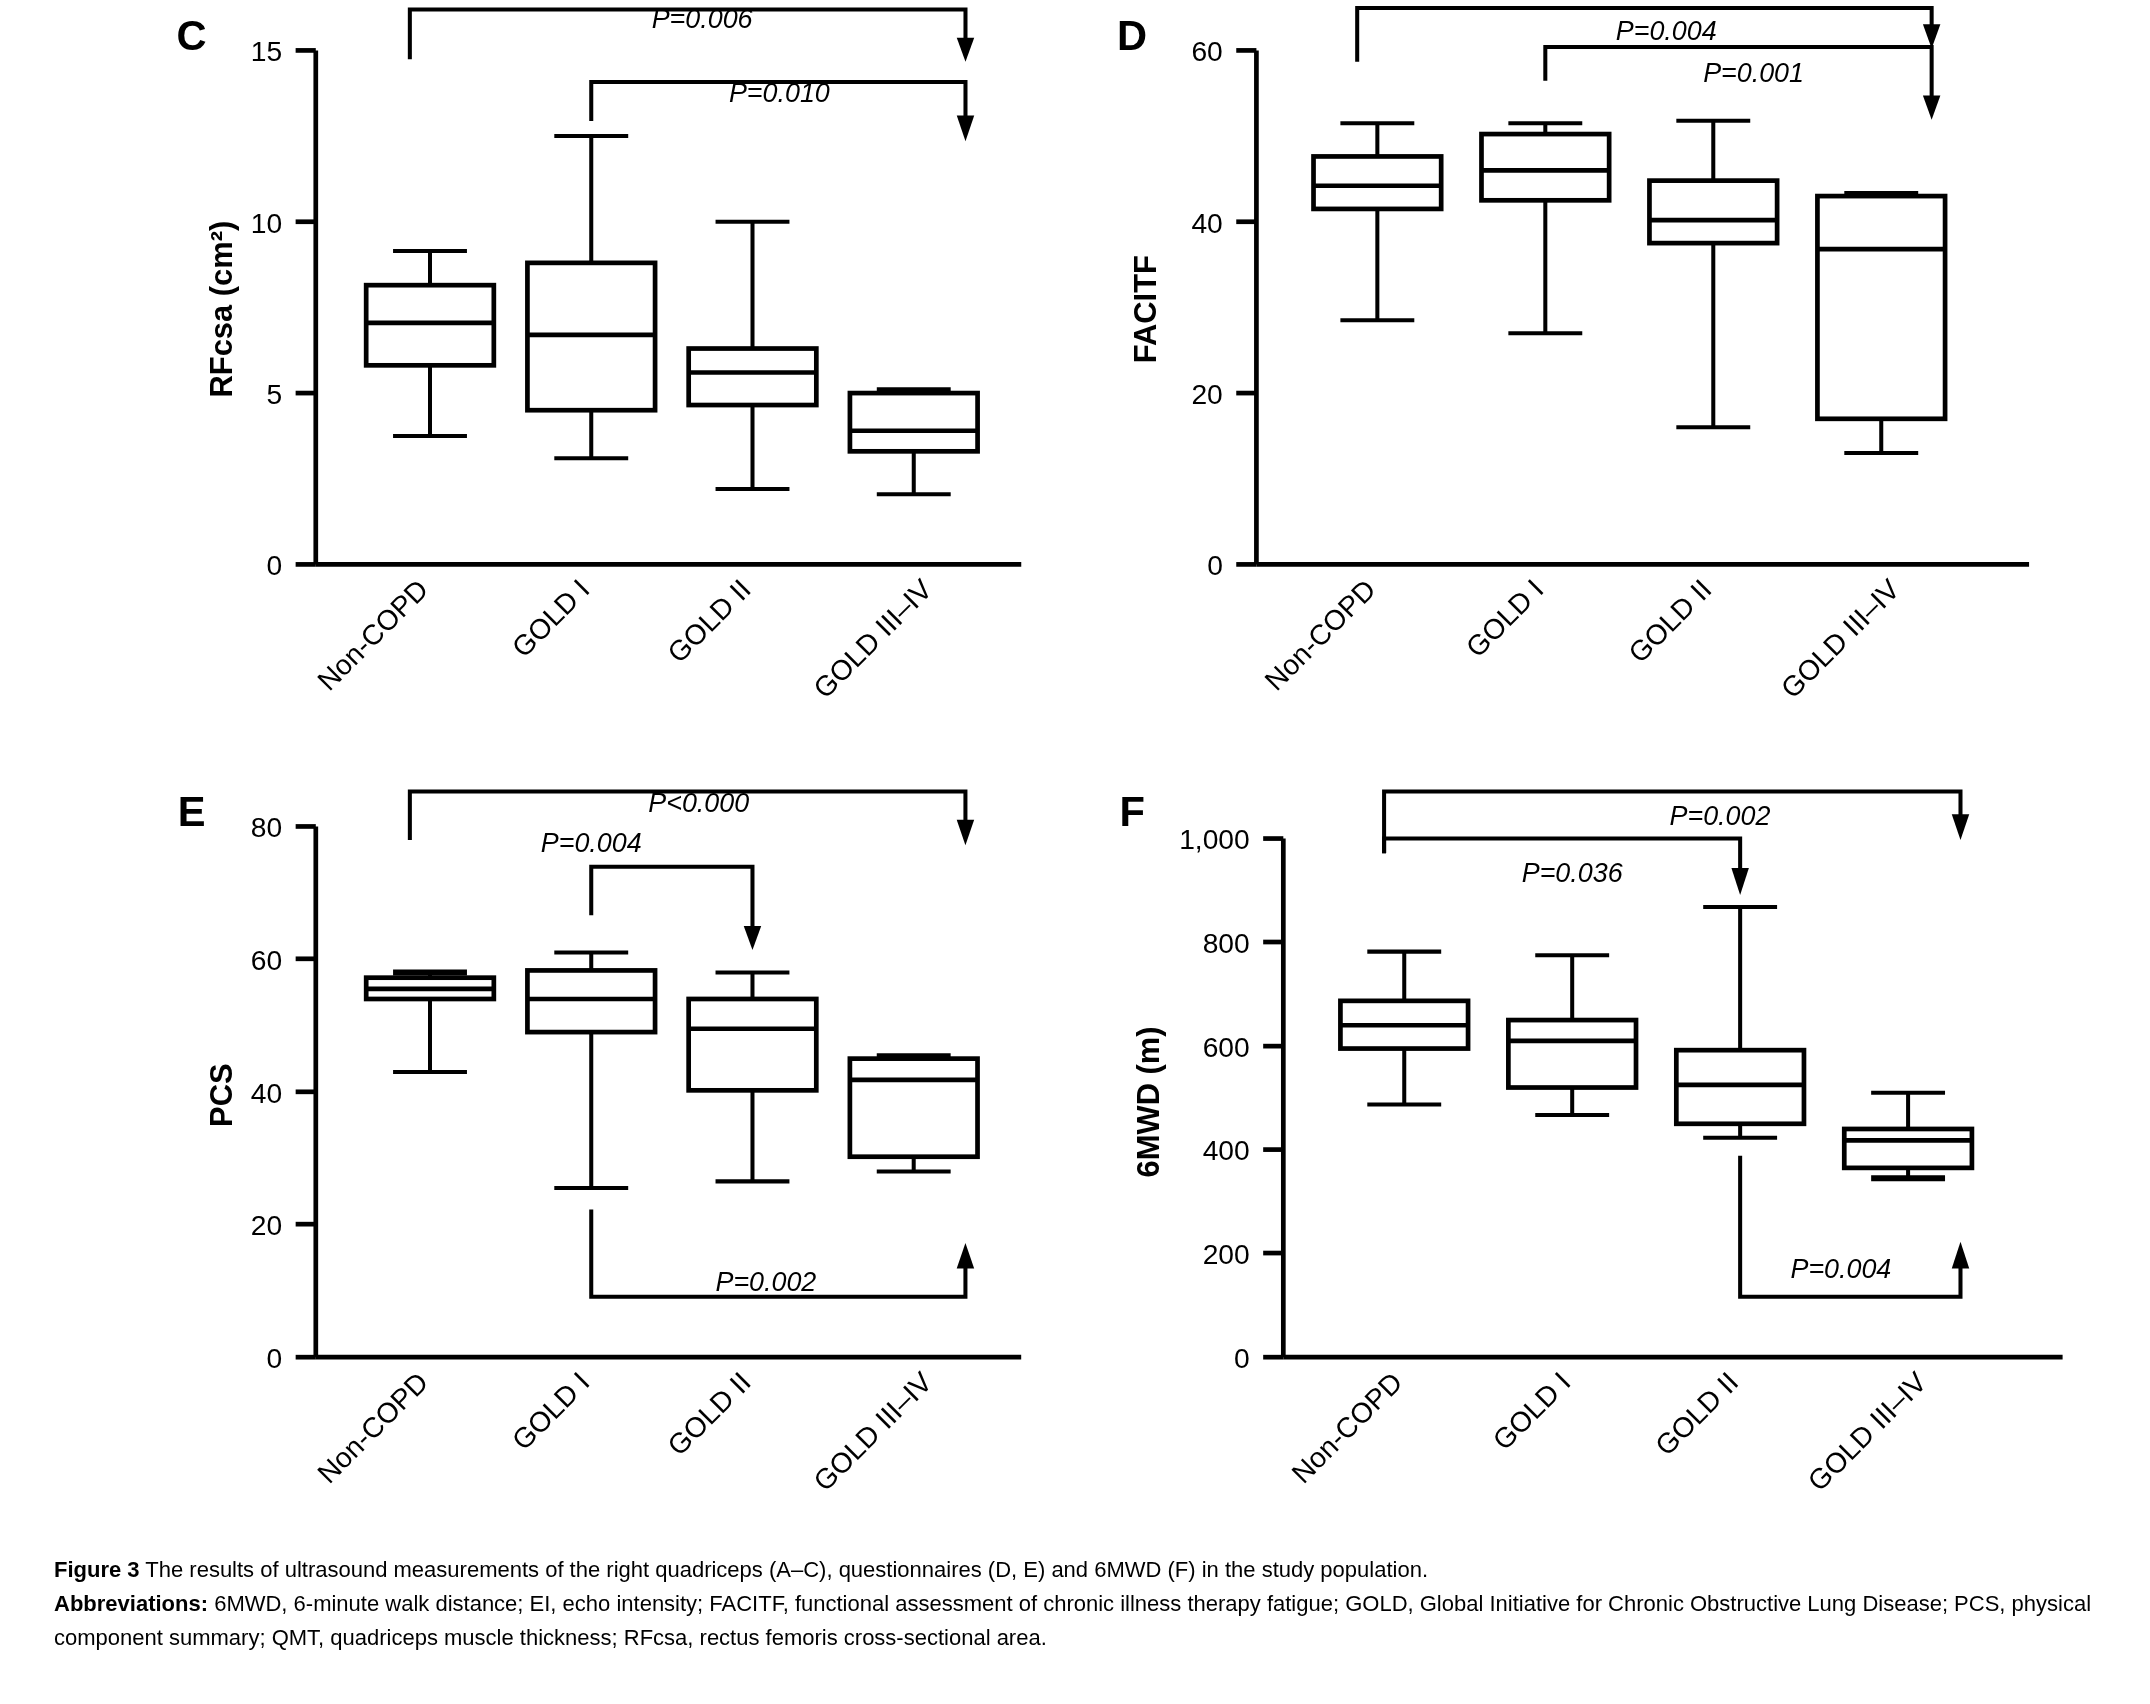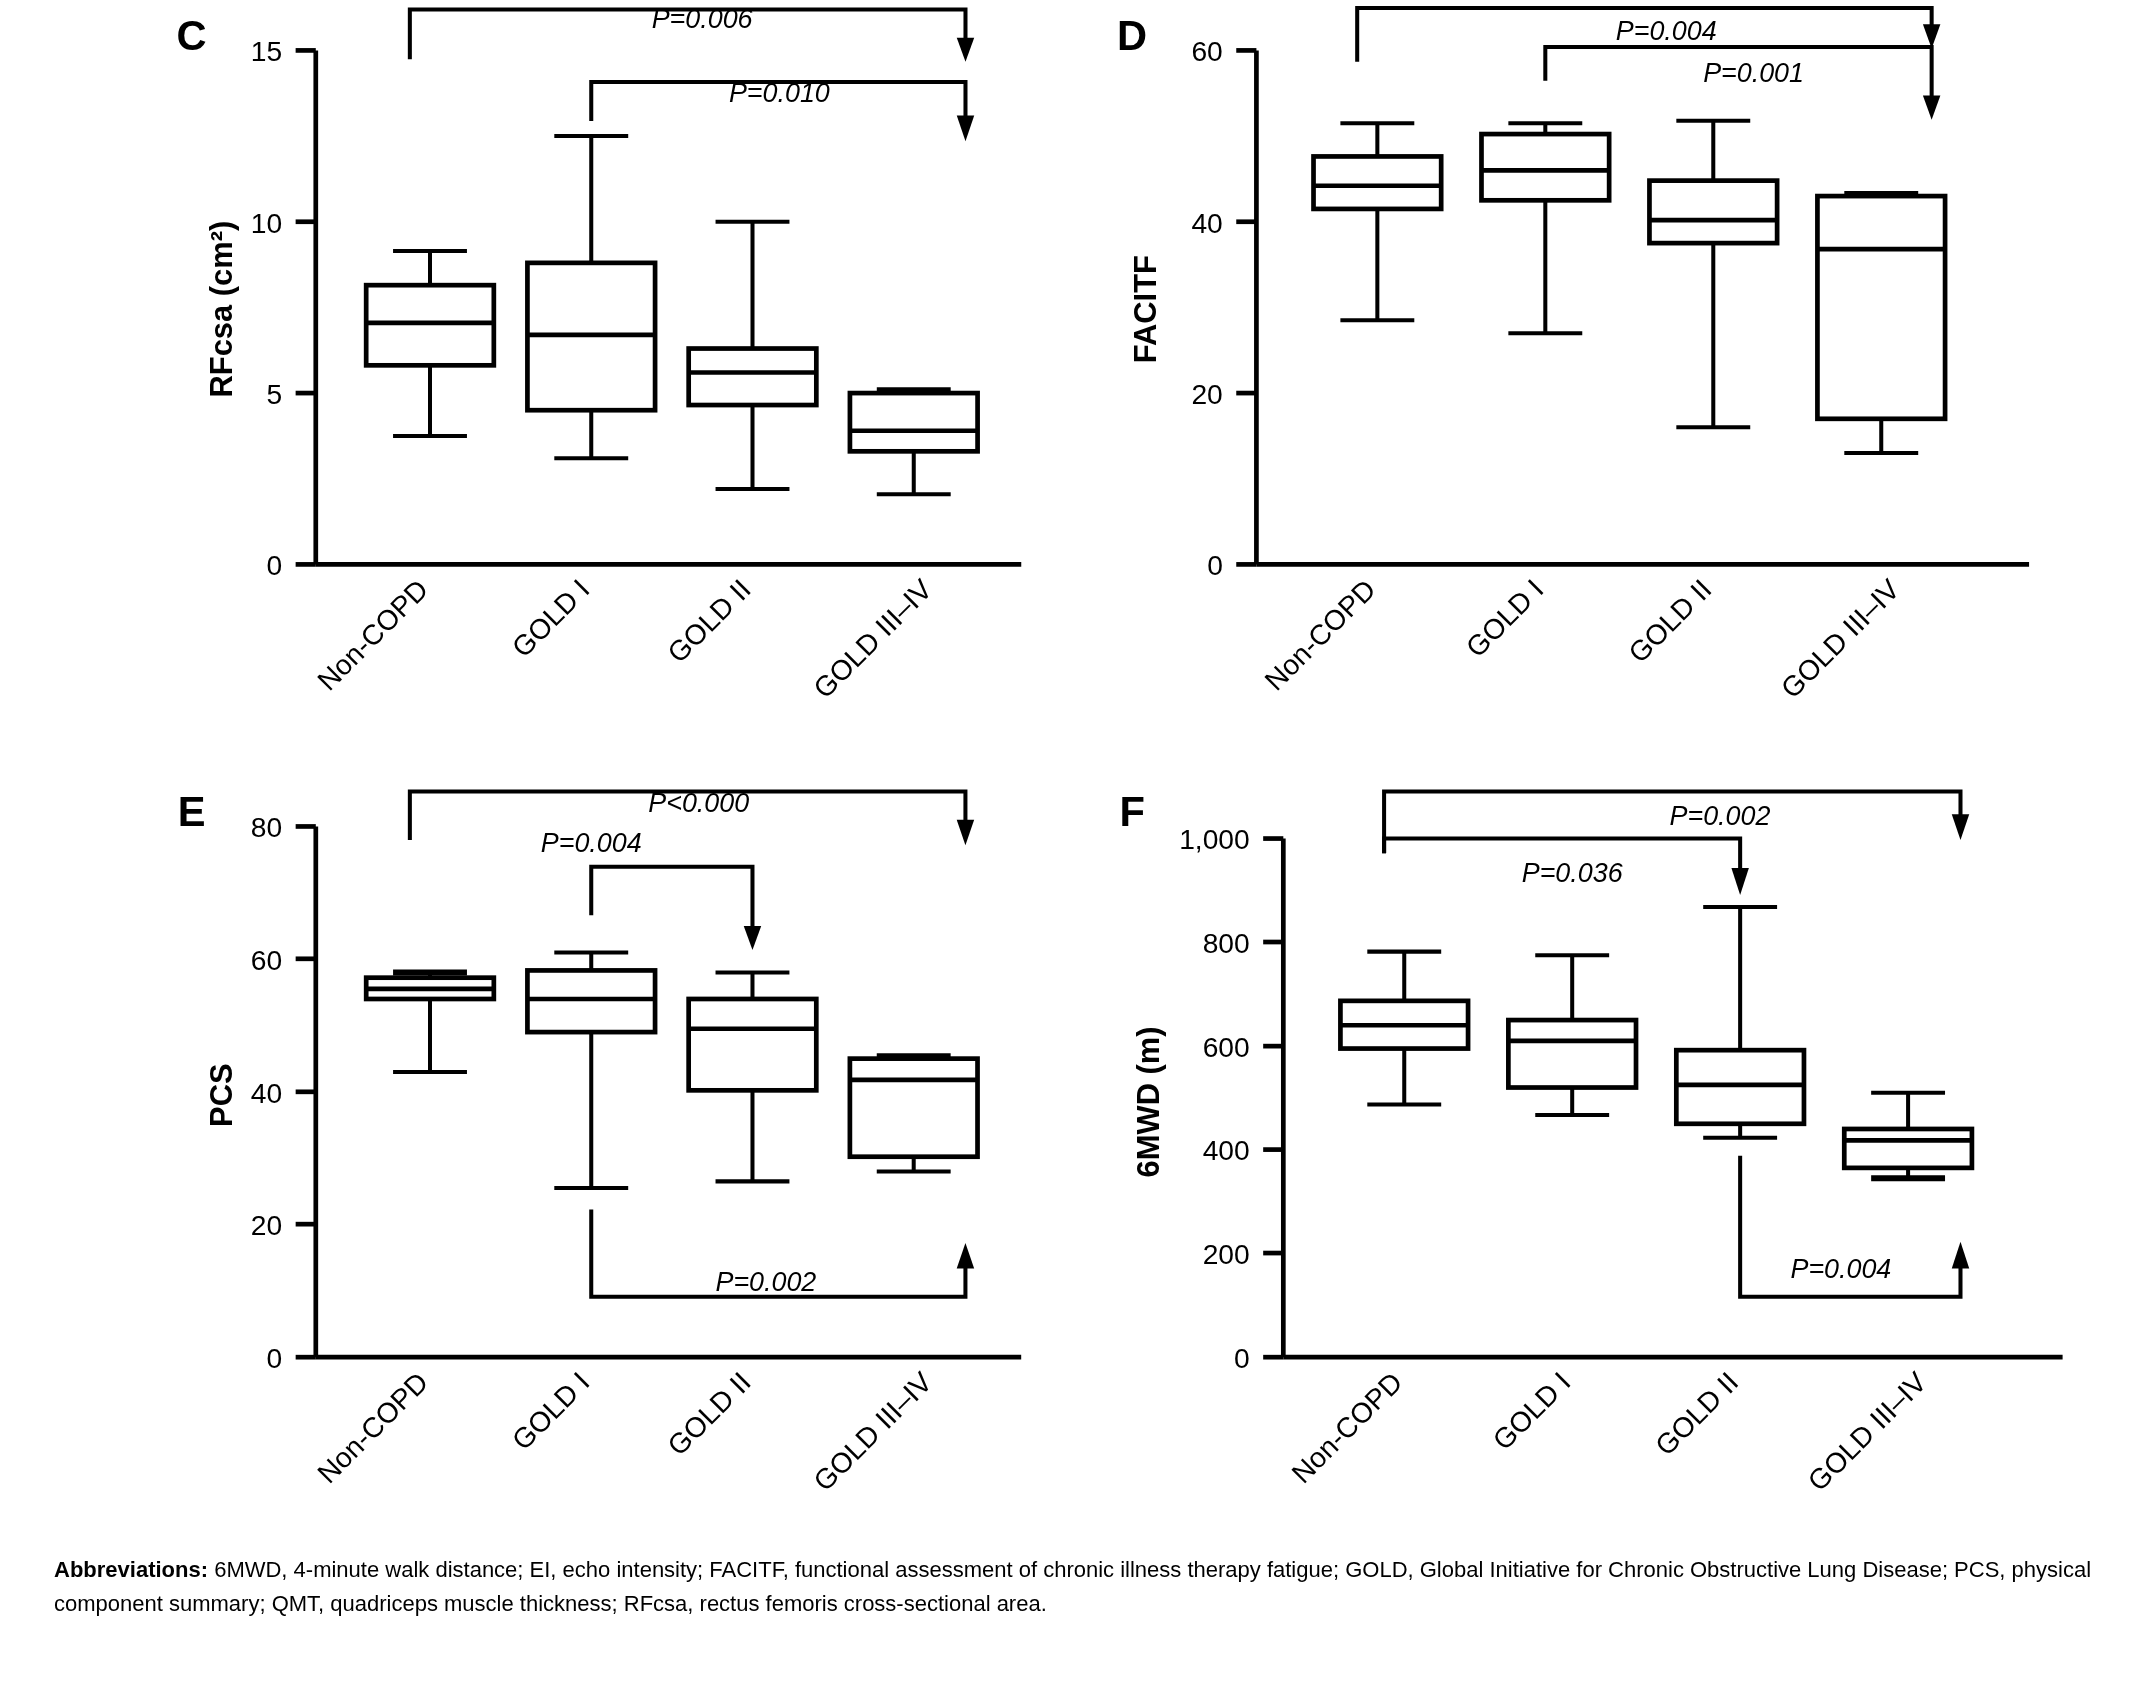--- a/index.html
+++ b/index.html
@@ -319,18 +319,21 @@
 
       <text x="490" y="920" class="cat-label" text-anchor="end" transform="rotate(-45 490 920)" font-family="Liberation Sans, sans-serif">Non-COPD</text>
       <text x="740" y="920" class="cat-label" text-anchor="end" transform="rotate(-45 740 920)" font-family="Liberation Sans, sans-serif">GOLD I</text>
       <text x="990" y="920" class="cat-label" text-anchor="end" transform="rotate(-45 990 920)" font-family="Liberation Sans, sans-serif">GOLD II</text>
       <text x="1270" y="920" class="cat-label" text-anchor="end" transform="rotate(-45 1270 920)" font-family="Liberation Sans, sans-serif">GOLD III–IV</text>
     </svg>
   </div>
 
   <div class="caption">
     <div>
-      <b>Abbreviations:</b><span> 6MWD, 4-minute walk distance; EI, echo intensity; FACITF, functional assessment of chronic illness therapy fatigue; GOLD, Global Initiative for Chronic Obstructive Lung Disease; PCS, physical component summary; QMT, quadriceps muscle thickness; RFcsa, rectus femoris cross-sectional area.</span>
+      <b>Figure 3</b><span> The results of ultrasound measurements of the right quadriceps (A–C), questionnaires (D, E) and 6MWD (F) in the study population.</span>
     </div>
+    <div>
+      <b>Abbreviations:</b><span> 6MWD, 6-minute walk distance; EI, echo intensity; FACITF, functional assessment of chronic illness therapy fatigue; GOLD, Global Initiative for Chronic Obstructive Lung Disease; PCS, physical component summary; QMT, quadriceps muscle thickness; RFcsa, rectus femoris cross-sectional area.</span>
+    </div>
   </div>
 
 </div>
 
 
 </body></html>

